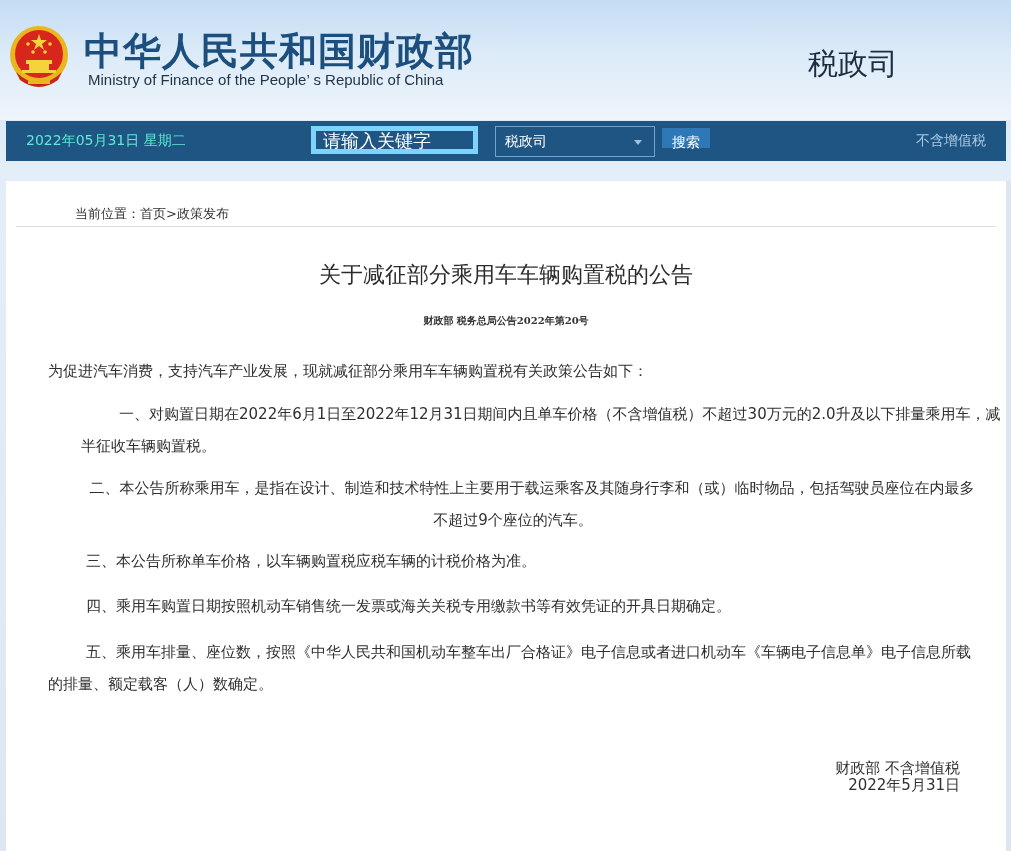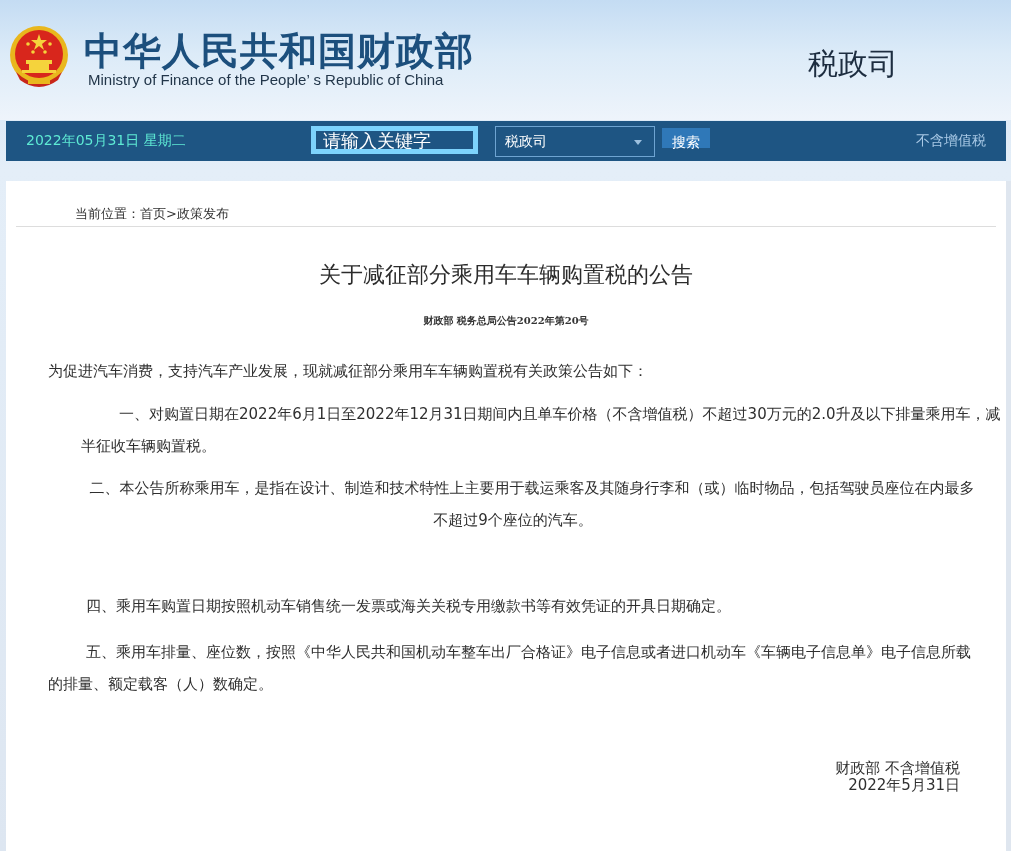--- a/index.html
+++ b/index.html
@@ -137,19 +137,20 @@
     <span>当前位置：</span><a href="#">首页</a><span>&gt;</span><a href="#">政策发布</a>
   </div>
   <div class="divider"></div>
 
   <h1 class="article-title">关于减征部分乘用车车辆购置税的公告</h1>
   <div class="article-no">财政部  税务总局公告2022年第20号</div>
 
   <p class="para" style="top:174px;">为促进汽车消费，支持汽车产业发展，现就减征部分乘用车车辆购置税有关政策公告如下：</p>
   <p class="para indent" style="top:217px;margin-left:33px;">一、对购置日期在2022年6月1日至2022年12月31日期间内且单车价格（不含增值税）不超过30万元的2.0升及以下排量乘用车，减半征收车辆购置税。</p>
   <p class="para indent" style="top:291px;text-align:center;">二、本公告所称乘用车，是指在设计、制造和技术特性上主要用于载运乘客及其随身行李和（或）临时物品，包括驾驶员座位在内最多不超过9个座位的汽车。</p>
+  <p class="para indent" style="top:364px;">三、本公告所称单车价格，以车辆购置税应税车辆的计税价格为准。</p>
   <p class="para indent" style="top:409px;">四、乘用车购置日期按照机动车销售统一发票或海关关税专用缴款书等有效凭证的开具日期确定。</p>
   <p class="para indent" style="top:455px;">五、乘用车排量、座位数，按照《中华人民共和国机动车整车出厂合格证》电子信息或者进口机动车《车辆电子信息单》电子信息所载的排量、额定载客（人）数确定。</p>
 
   <div class="sign" style="top:578px;">财政部 不含增值税</div>
   <div class="sign" style="top:595px;">2022年5月31日</div>
 </div>
 <div class="right-strip"></div>
 
 </body></html>

